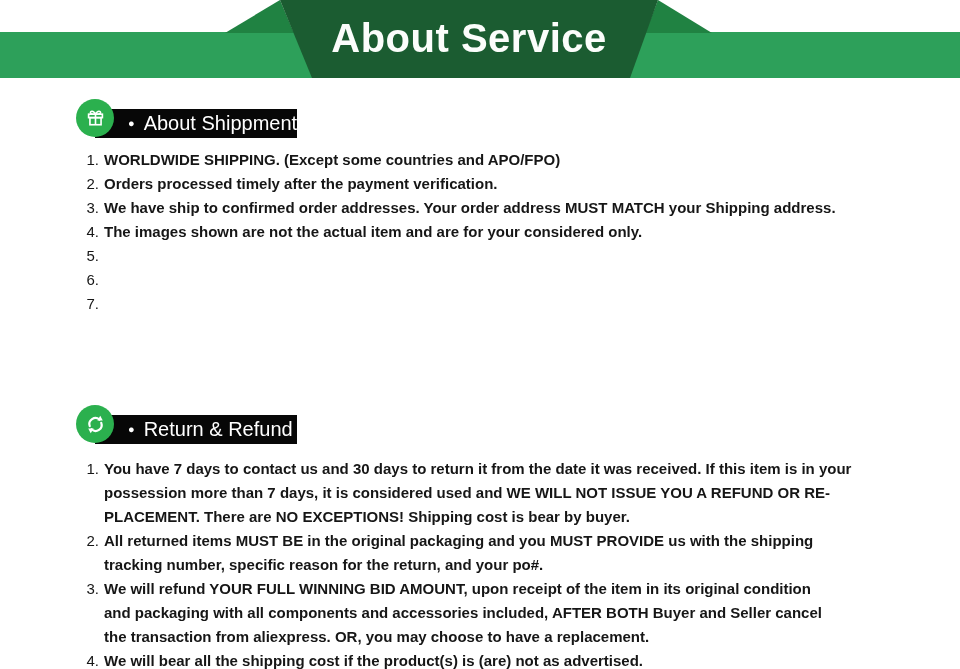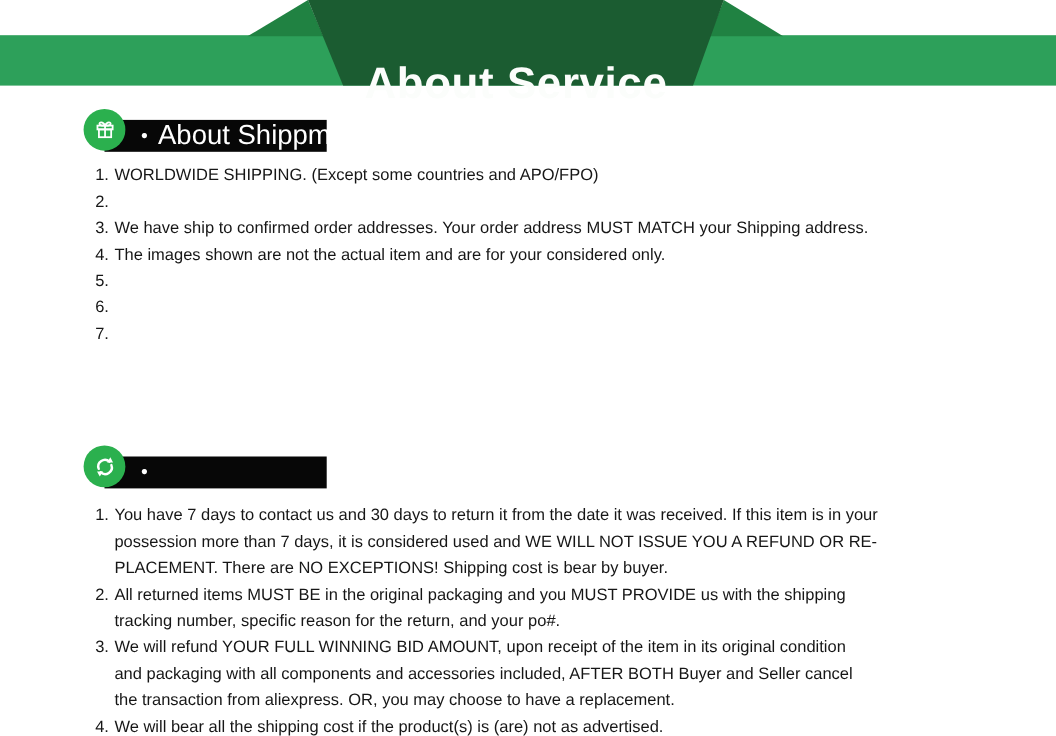--- a/index.html
+++ b/index.html
@@ -12,51 +12,50 @@
   }
 
   
   .banner { position: absolute; top: 0; left: 0; width: 960px; height: 78px; }
   .banner-bg { position: absolute; top: 0; left: 0; width: 960px; height: 78px; display: block; }
   .banner-title {
     position: absolute; left: 280px; top: 0; width: 378px; height: 76px;
     display: flex; align-items: center; justify-content: center;
     color: #fbfdfb; font-size: 40px; font-weight: 600; letter-spacing: 0.5px;
     white-space: nowrap;
-    margin-top: 38px;
   }
 
   
   .section-header { position: absolute; left: 76px; width: 300px; height: 48px; }
   #sec1-header { top: 99px; }
   #sec2-header { top: 405px; }
   .icon-circle {
     position: absolute; left: 0; top: 0; width: 38px; height: 38px;
     border-radius: 50%; background: #2bb04e; z-index: 2;
     display: flex; align-items: center; justify-content: center;
   }
   .icon-circle svg { width: 23px; height: 23px; display: block; }
   .section-bar {
     position: absolute; left: 19px; top: 10px; width: 202px; height: 29px;
     background: #070707; color: #ffffff; z-index: 1;
     display: flex; align-items: center; padding-left: 33px;
   }
   .bar-bullet { font-size: 11px; line-height: 1; margin-right: 9px; color: #ffffff; }
-  .bar-label  { font-size: 25px; line-height: 29px; white-space: nowrap; }
+  .bar-label  { font-size: 20px; line-height: 29px; white-space: nowrap; }
 
   
   .svc-list {
     position: absolute; left: 85px; width: 870px;
     list-style: none; font-size: 15px; line-height: 24px; color: #161616;
   }
   #list1 { top: 148px; }
   #list2 { top: 457px; }
   .svc-item { display: flex; align-items: flex-start; }
   .svc-item .num { flex: none; width: 14px; text-align: right; margin-right: 5px; }
-  .svc-item .txt { white-space: pre-wrap; }
+  .svc-item .txt { white-space: pre-wrap; font-weight: bold; }
 </style>
 </head>
 <body>
 
 <header class="banner">
   <svg class="banner-bg" viewBox="0 0 960 78" preserveAspectRatio="none" aria-hidden="true">
     <rect x="0" y="32" width="960" height="46" fill="#2da05a"></rect>
     <polygon points="280,0 225,33 294,33" fill="#208242"></polygon>
     <polygon points="658,0 712,33 645,33" fill="#208242"></polygon>
     <polygon points="280,0 658,0 630,78 312,78" fill="#1b5c31"></polygon>
@@ -79,20 +78,21 @@
   </div>
 </div>
 
 <ol class="svc-list" id="list1">
   <li class="svc-item">
     <span class="num">1.</span>
     <span class="txt">WORLDWIDE SHIPPING. (Except some countries and APO/FPO)</span>
   </li>
   <li class="svc-item">
     <span class="num">2.</span>
+    <span class="txt">Orders processed timely after the payment verification.</span>
   </li>
   <li class="svc-item">
     <span class="num">3.</span>
     <span class="txt">We have ship to confirmed order addresses. Your order address MUST MATCH your Shipping address.</span>
   </li>
   <li class="svc-item">
     <span class="num">4.</span>
     <span class="txt">The images shown are not the actual item and are for your considered only.</span>
   </li>
   <li class="svc-item">
@@ -110,20 +110,21 @@
   <span class="icon-circle">
     <svg viewBox="0 0 24 24" fill="none" stroke="#ffffff" stroke-width="2.3" stroke-linecap="round" aria-hidden="true">
       <path d="M6 13.8 A6.3 6.3 0 0 1 16.2 7"></path>
       <polygon points="13.9,7.8 19.6,7.8 17.0,2.9" fill="#ffffff" stroke="none"></polygon>
       <path d="M18 10.2 A6.3 6.3 0 0 1 7.8 17"></path>
       <polygon points="10.1,16.2 4.4,16.2 7.0,21.1" fill="#ffffff" stroke="none"></polygon>
     </svg>
   </span>
   <div class="section-bar">
     <span class="bar-bullet">●</span>
+    <span class="bar-label">Return &amp; Refund</span>
   </div>
 </div>
 
 <ol class="svc-list" id="list2">
   <li class="svc-item">
     <span class="num">1.</span>
     <span class="txt">You have 7 days to contact us and 30 days to return it from the date it was received. If this item is in your
 possession more than 7 days, it is considered used and WE WILL NOT ISSUE YOU A REFUND OR RE-
 PLACEMENT. There are NO EXCEPTIONS! Shipping cost is bear by buyer.</span>
   </li>

